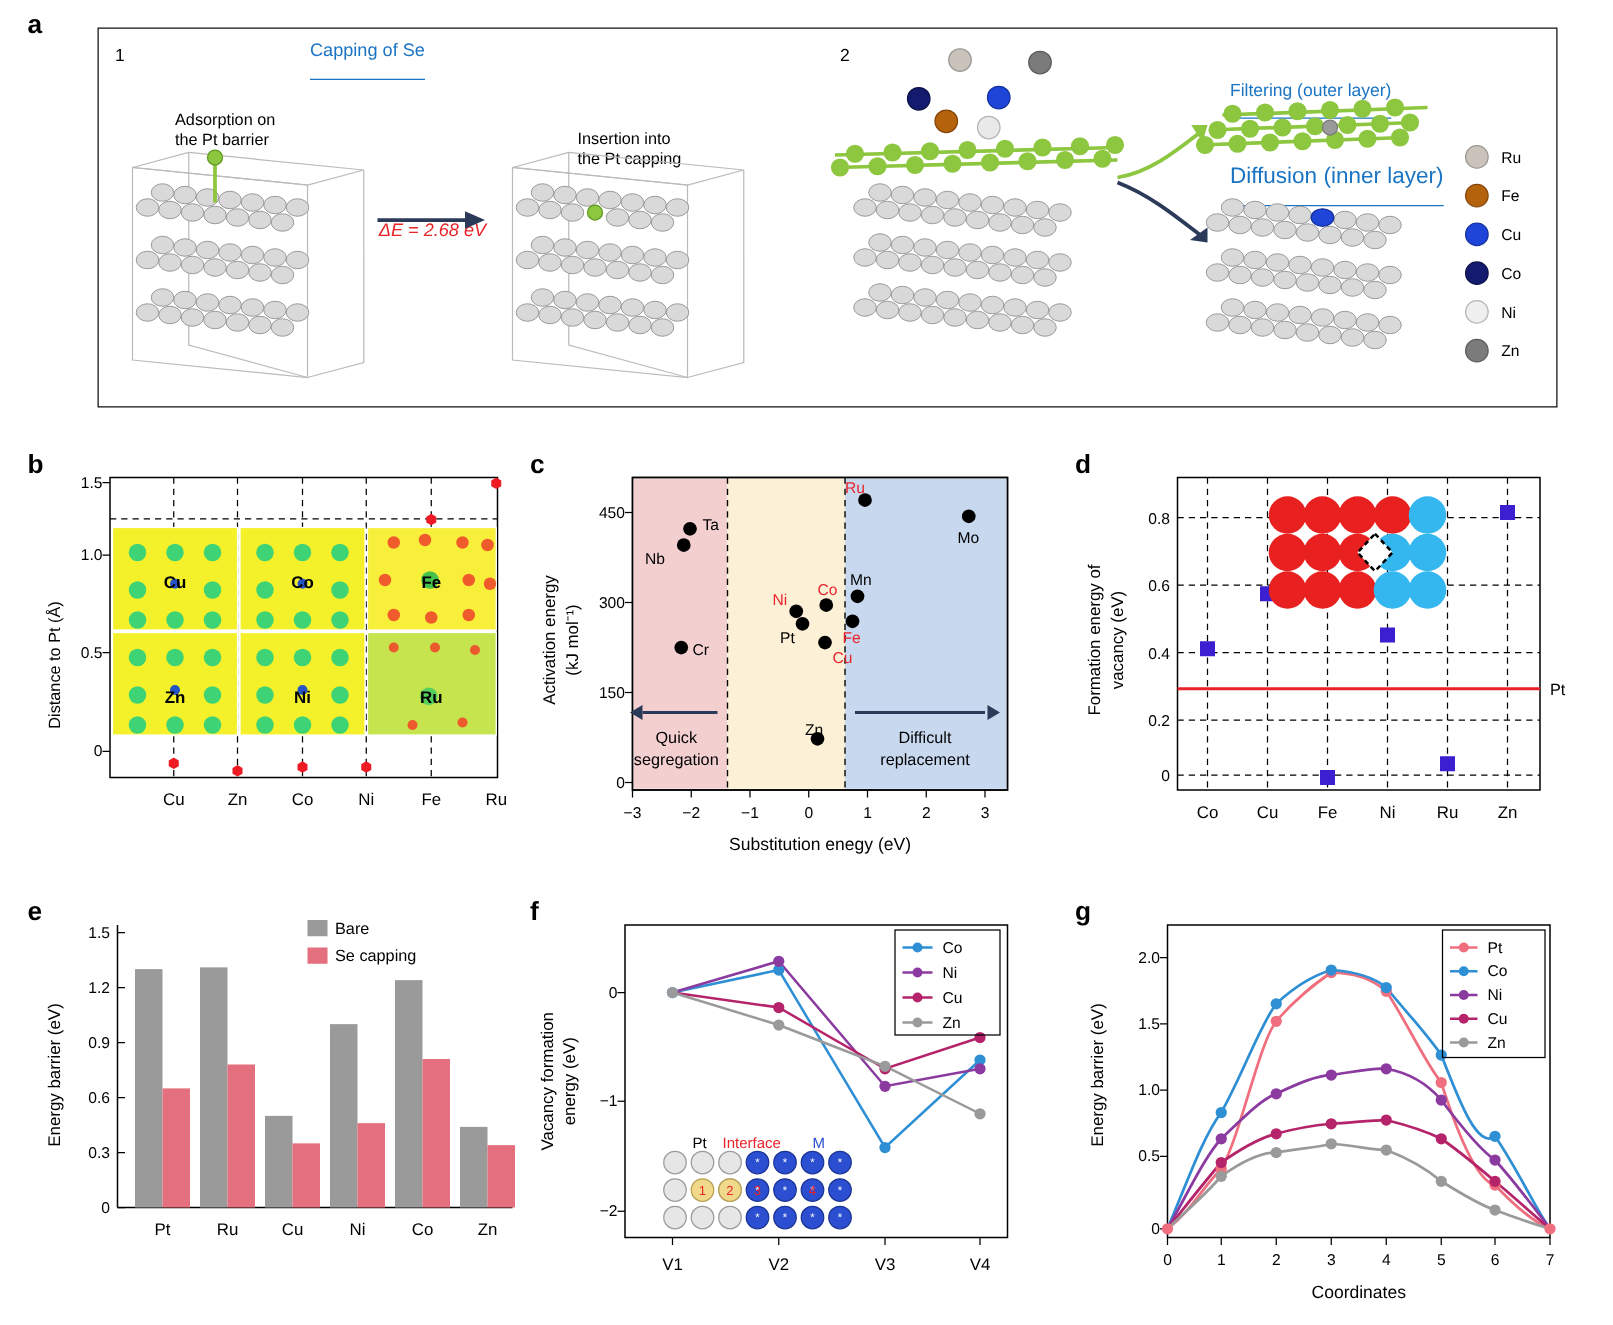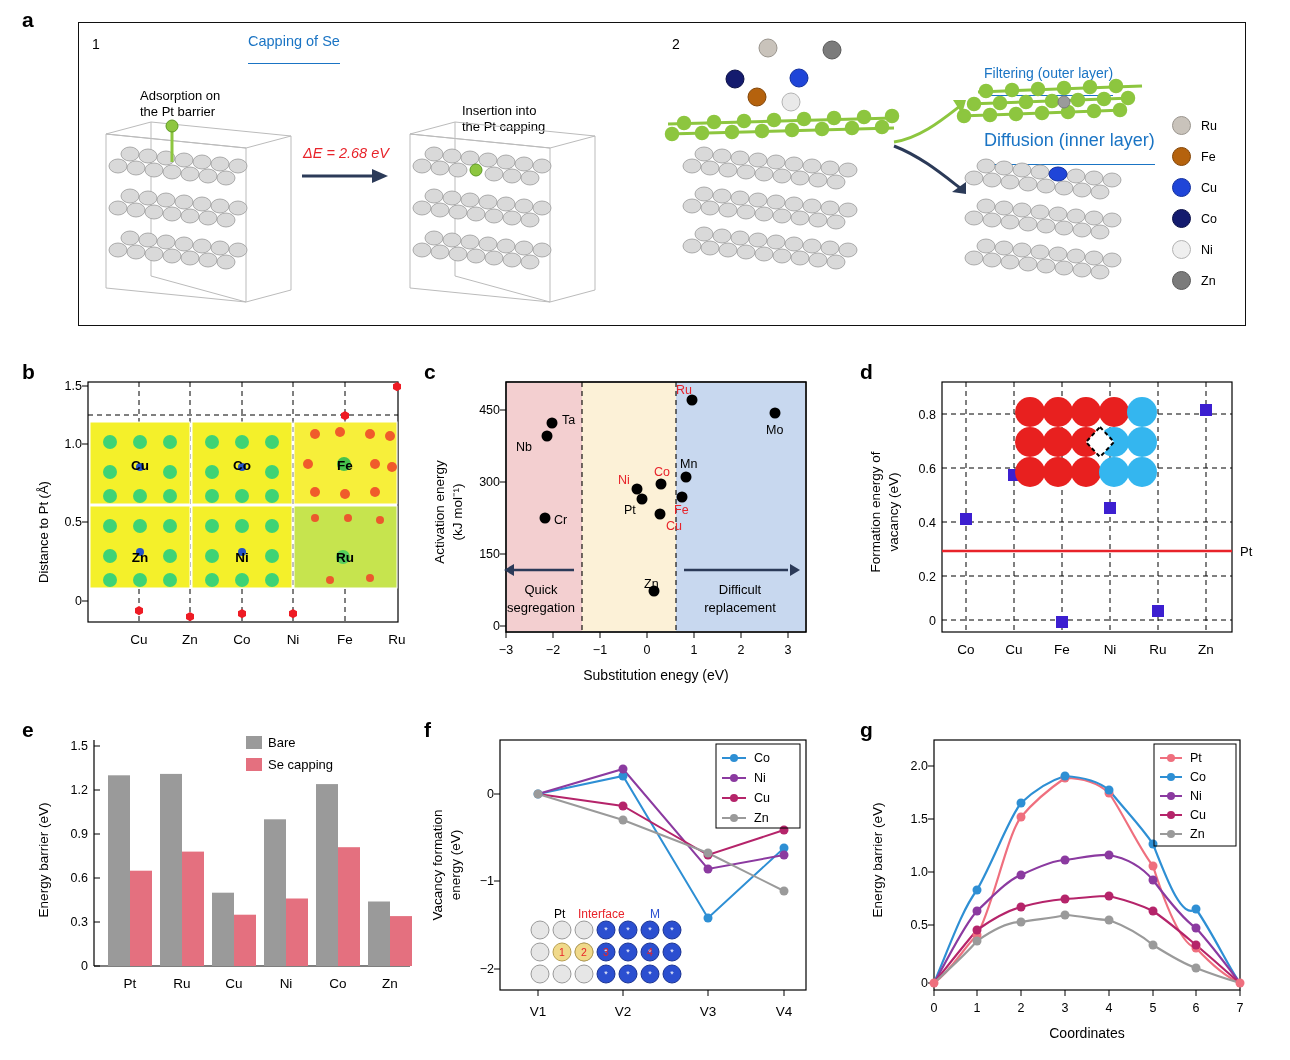--- a/index.html
+++ b/index.html
@@ -5,21 +5,21 @@
   html,body{margin:0;padding:0;background:#ffffff;}
   body{width:1290px;height:1060px;position:relative;font-family:"Liberation Sans",sans-serif;color:#000;}
   .panel-letter{position:absolute;font-weight:bold;font-size:21px;}
   .abs{position:absolute;}
   .ttl{font-size:13px;}
   svg{display:block;}
   .axis-label{font-size:13px;}
   .tick{font-size:12.5px;}
   .legend-txt{font-size:12.5px;}
   .blue-ul{color:#1a74c4;border-bottom:1px solid #1a74c4;padding-bottom:14px;}
-  .red-t{color:#e8232a;}
+  .red-t{color:#e8232a;margin-top:32px;}
   .box-a{position:absolute;left:78px;top:22px;width:1168px;height:304px;border:1px solid #111;box-sizing:border-box;}
 </style>
 </head>
 <body>
 
 <div class="panel-letter abs" style="left:22px;top:8px;">a</div>
 <div class="box-a"></div>
 
 <div class="abs ttl" style="left:92px;top:36px;font-size:14px;">1</div>
 <div class="abs ttl" style="left:672px;top:36px;font-size:14px;">2</div>

